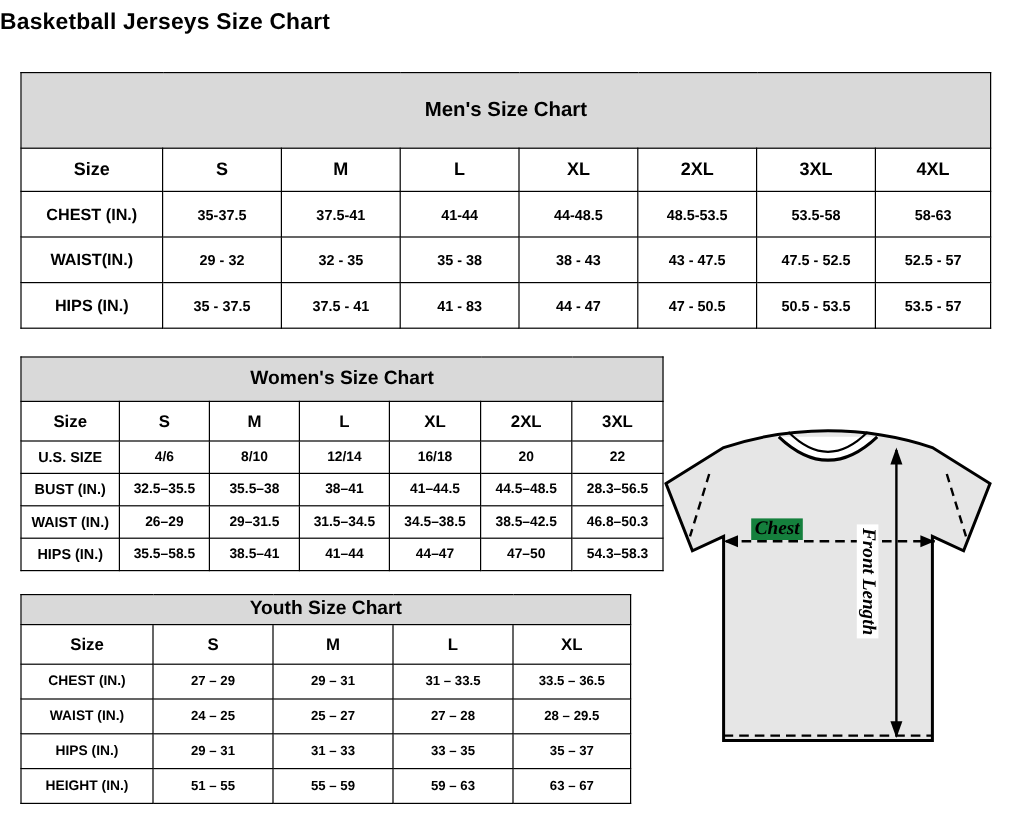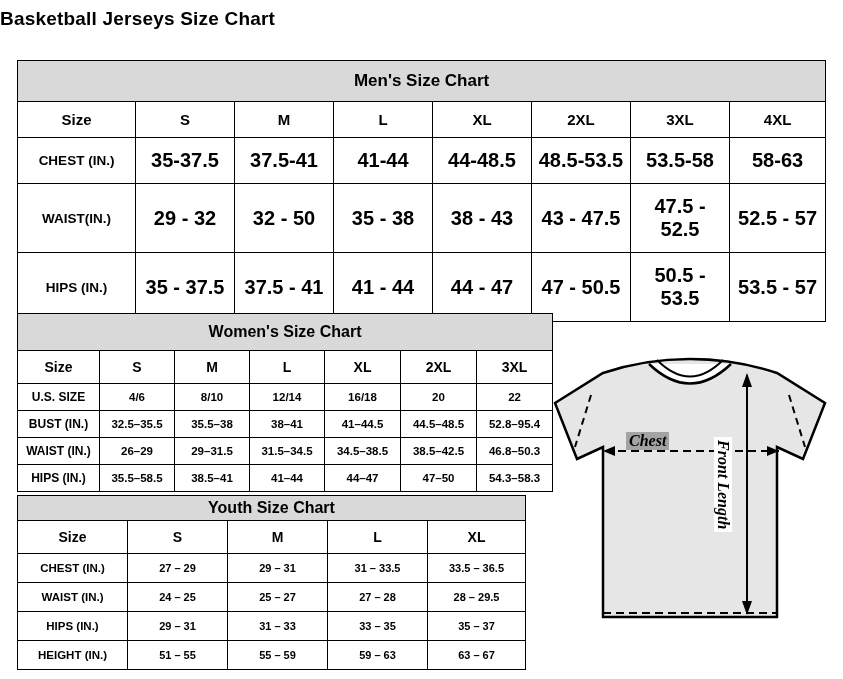--- a/index.html
+++ b/index.html
@@ -55,30 +55,30 @@
     padding: 7px 2px;
   }
 
   
   #mens-table {
     position: absolute;
     left: 17px;
     top: 60px;
     width: 808px;
   }
-  #mens-table .tbl-caption { font-size: 17px; padding: 10px 0; }
+  #mens-table .tbl-caption { font-size: 17px; padding: 21px 0; }
   #mens-table .hdr { font-size: 15px; padding: 9px 0; }
   #mens-table .rowlabel { font-size: 13.5px; padding: 11px 6px; }
-  #mens-table .cell { font-size: 20px; padding: 11px 2px; }
+  #mens-table .cell { font-size: 12px; padding: 11px 2px; }
 
   
   #womens-table {
     position: absolute;
     left: 17px;
-    top: 313px;
+    top: 297px;
     width: 535px;
     padding-left: 14px;
   }
   #womens-table .tbl-caption { font-size: 16px; padding: 9px 0; }
   #womens-table .hdr { font-size: 14px; padding: 8px 0; }
   #womens-table .rowlabel { font-size: 12px; padding: 6px 4px; margin-top: 20px; }
   #womens-table .cell { font-size: 11.5px; padding: 6px 2px; }
 
   
   #youth-table {
@@ -101,21 +101,21 @@
     height: 310px;
   }
   .chest-label {
     position: absolute;
     left: 626px;
     top: 432px;
     font-size: 16px;
     font-weight: bold;
     font-style: italic;
     font-family: "Liberation Serif", serif;
-    background: #a3a3a3;
+    background: #15803d;
     padding: 0 3px;
   }
   .front-length-label {
     position: absolute;
     left: 714px;
     top: 437px;
     font-size: 16px;
     font-weight: bold;
     font-style: italic;
     font-family: "Liberation Serif", serif;
@@ -160,32 +160,32 @@
       <td class="cell">37.5-41</td>
       <td class="cell">41-44</td>
       <td class="cell">44-48.5</td>
       <td class="cell">48.5-53.5</td>
       <td class="cell">53.5-58</td>
       <td class="cell">58-63</td>
     </tr>
     <tr>
       <td class="rowlabel">WAIST(IN.)</td>
       <td class="cell">29 - 32</td>
-      <td class="cell">32 - 50</td>
+      <td class="cell">32 - 35</td>
       <td class="cell">35 - 38</td>
       <td class="cell">38 - 43</td>
       <td class="cell">43 - 47.5</td>
       <td class="cell">47.5 - 52.5</td>
       <td class="cell">52.5 - 57</td>
     </tr>
     <tr>
       <td class="rowlabel">HIPS (IN.)</td>
       <td class="cell">35 - 37.5</td>
       <td class="cell">37.5 - 41</td>
-      <td class="cell">41 - 44</td>
+      <td class="cell">41 - 83</td>
       <td class="cell">44 - 47</td>
       <td class="cell">47 - 50.5</td>
       <td class="cell">50.5 - 53.5</td>
       <td class="cell">53.5 - 57</td>
     </tr>
   </tbody>
 </table>
 
 <table id="womens-table">
   <colgroup>
@@ -219,21 +219,21 @@
       <td class="cell">20</td>
       <td class="cell">22</td>
     </tr>
     <tr>
       <td class="rowlabel">BUST  (IN.)</td>
       <td class="cell">32.5–35.5</td>
       <td class="cell">35.5–38</td>
       <td class="cell">38–41</td>
       <td class="cell">41–44.5</td>
       <td class="cell">44.5–48.5</td>
-      <td class="cell">52.8–95.4</td>
+      <td class="cell">28.3–56.5</td>
     </tr>
     <tr>
       <td class="rowlabel">WAIST  (IN.)</td>
       <td class="cell">26–29</td>
       <td class="cell">29–31.5</td>
       <td class="cell">31.5–34.5</td>
       <td class="cell">34.5–38.5</td>
       <td class="cell">38.5–42.5</td>
       <td class="cell">46.8–50.3</td>
     </tr>

